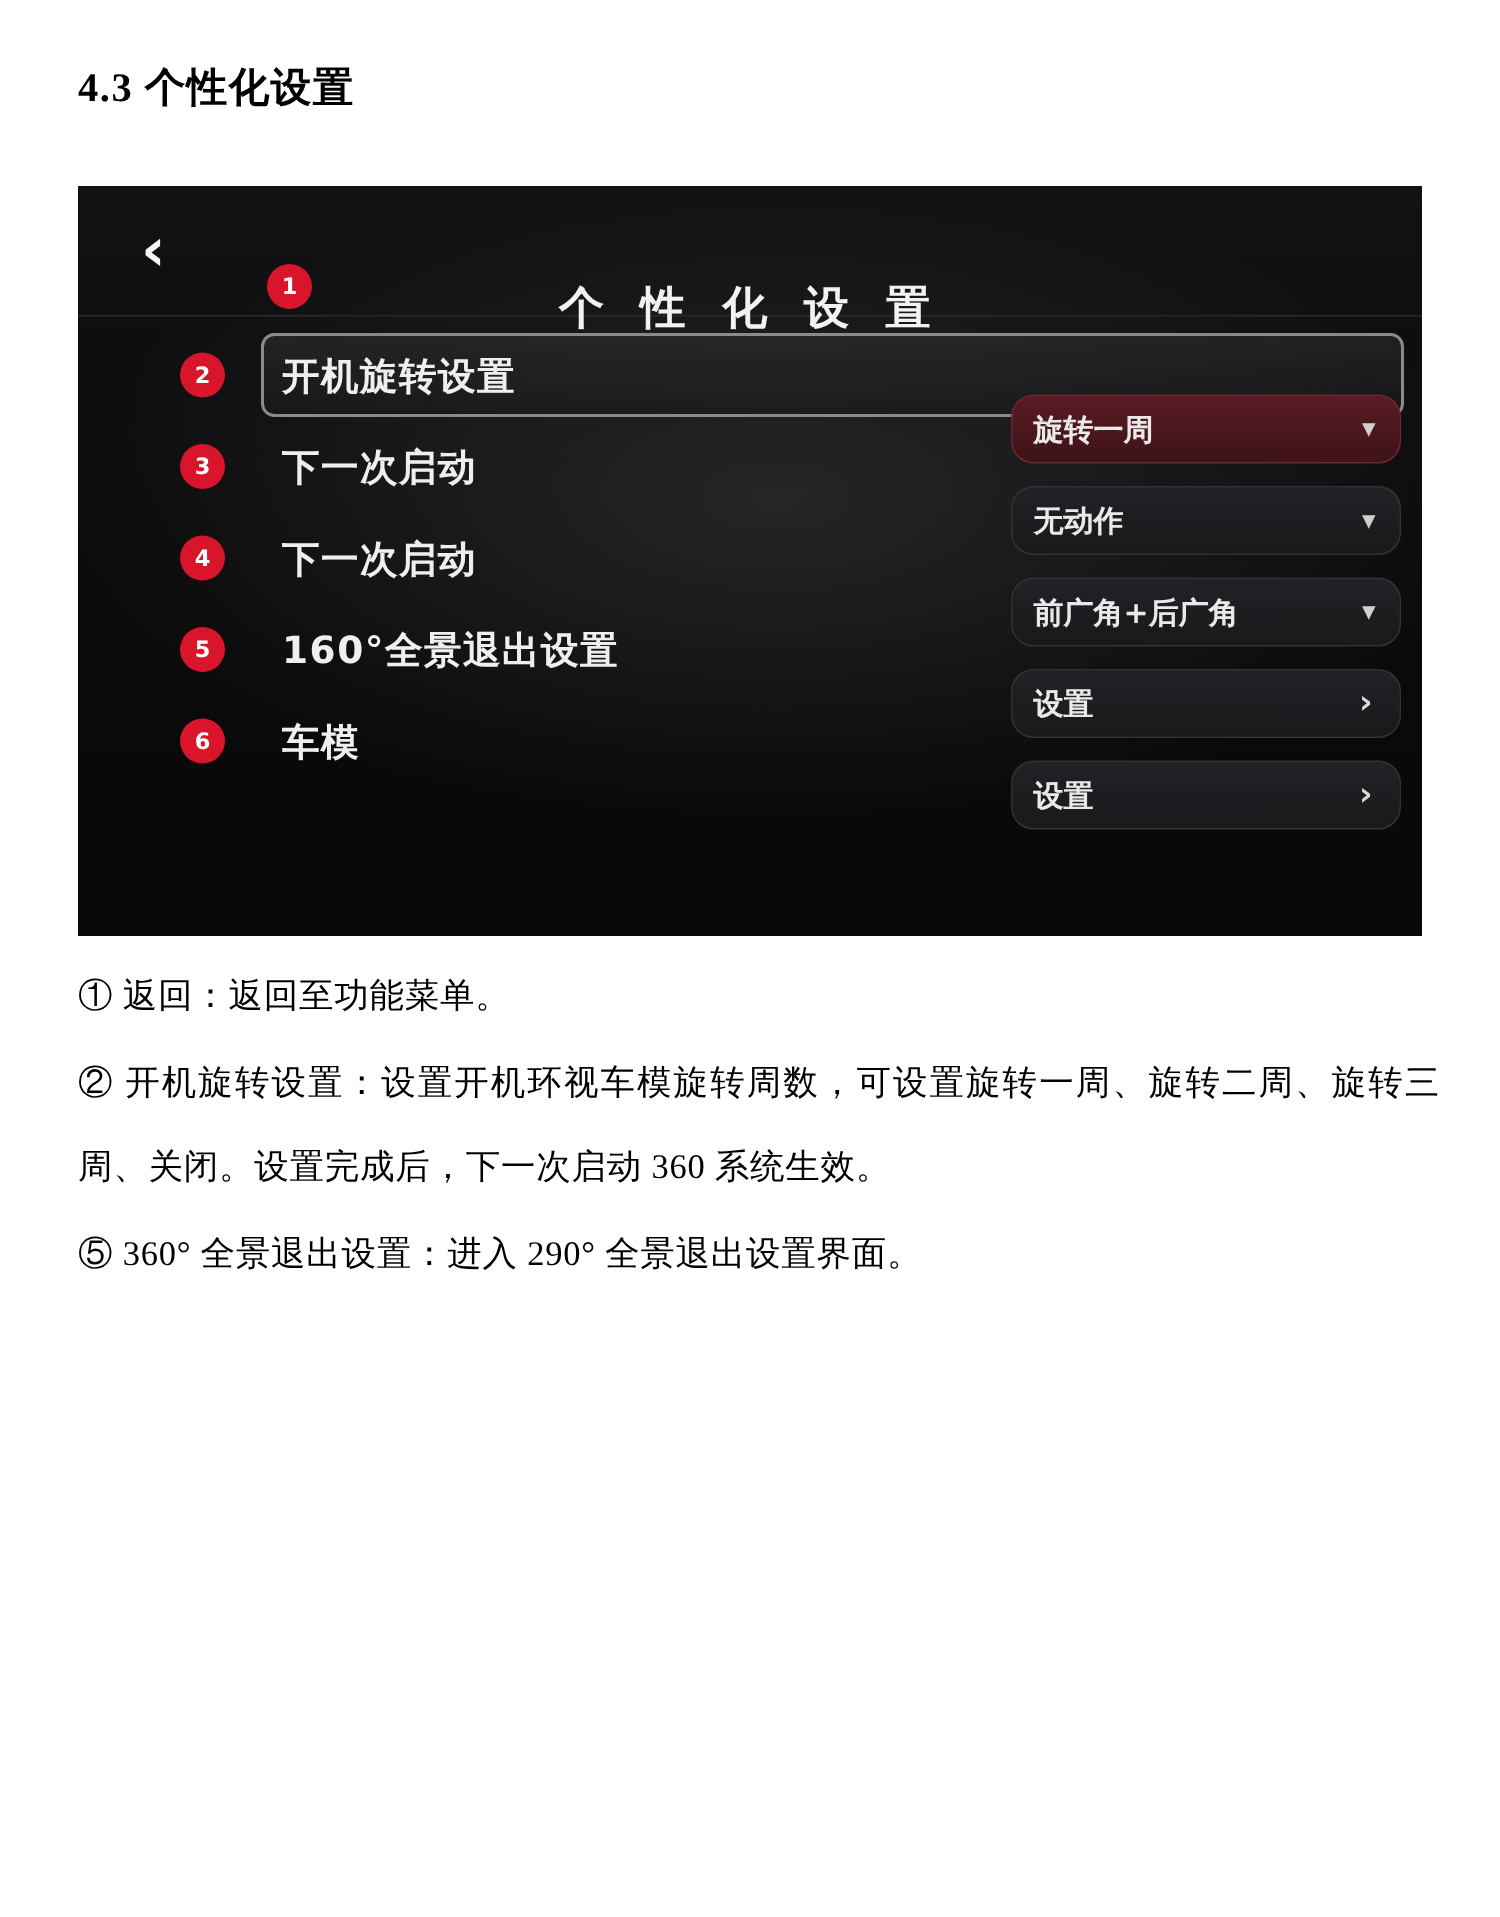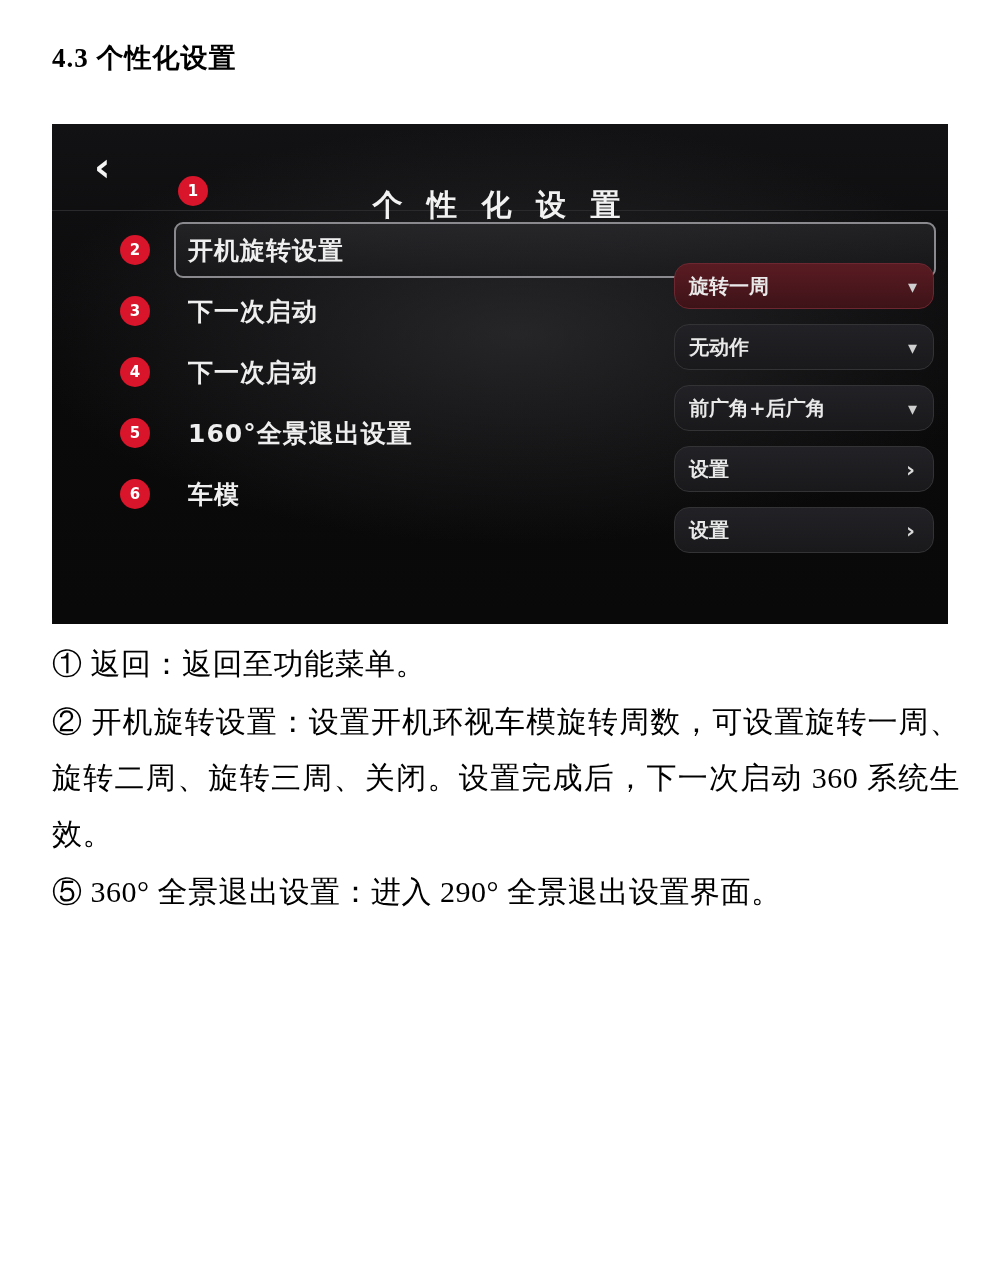--- a/index.html
+++ b/index.html
@@ -201,21 +201,21 @@
     border-color: #6d2730;
   }
   
   .body-text {
     position: absolute;
     left: 52px;
     right: 40px;
     top: 636px;
   }
   .para {
-    font-size: 30px;
+    font-size: 23px;
     line-height: 56px;
     text-align: justify;
     letter-spacing: 0.5px;
     margin: 0 0 2px 0;
     font-family: "Liberation Serif", "DejaVu Serif", serif;
   }
 </style>
 </head>
 <body>
 

